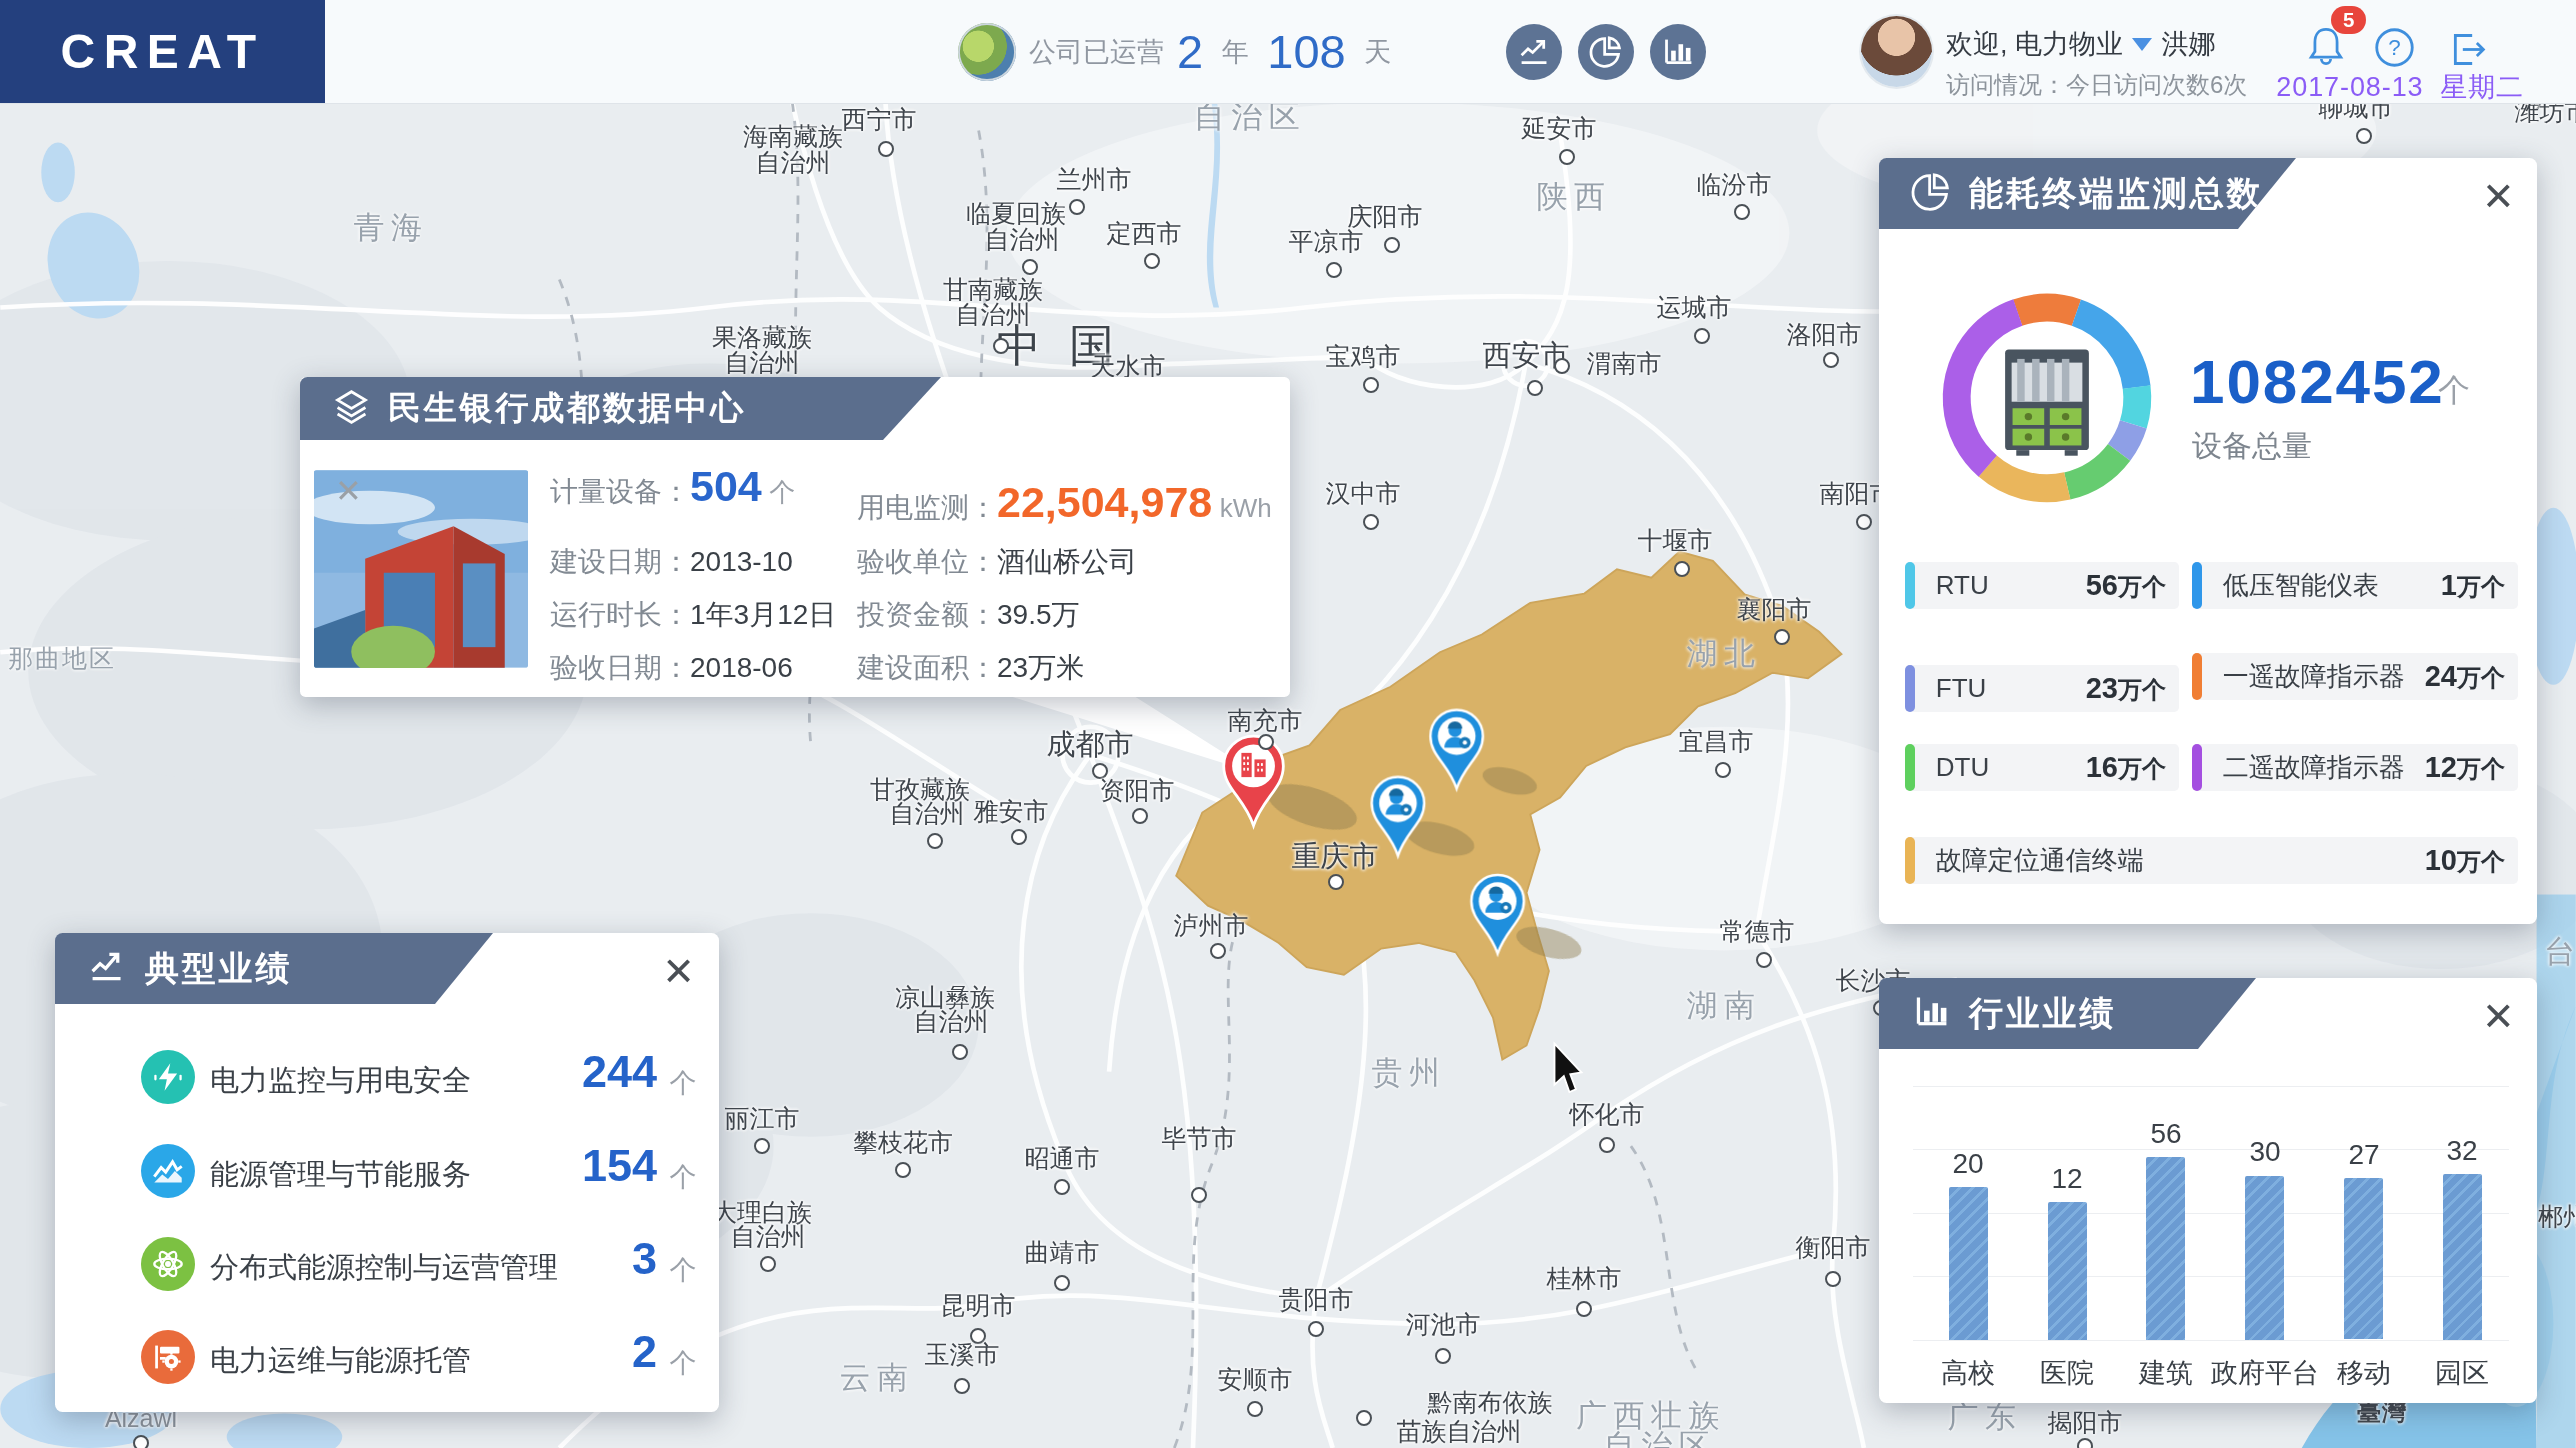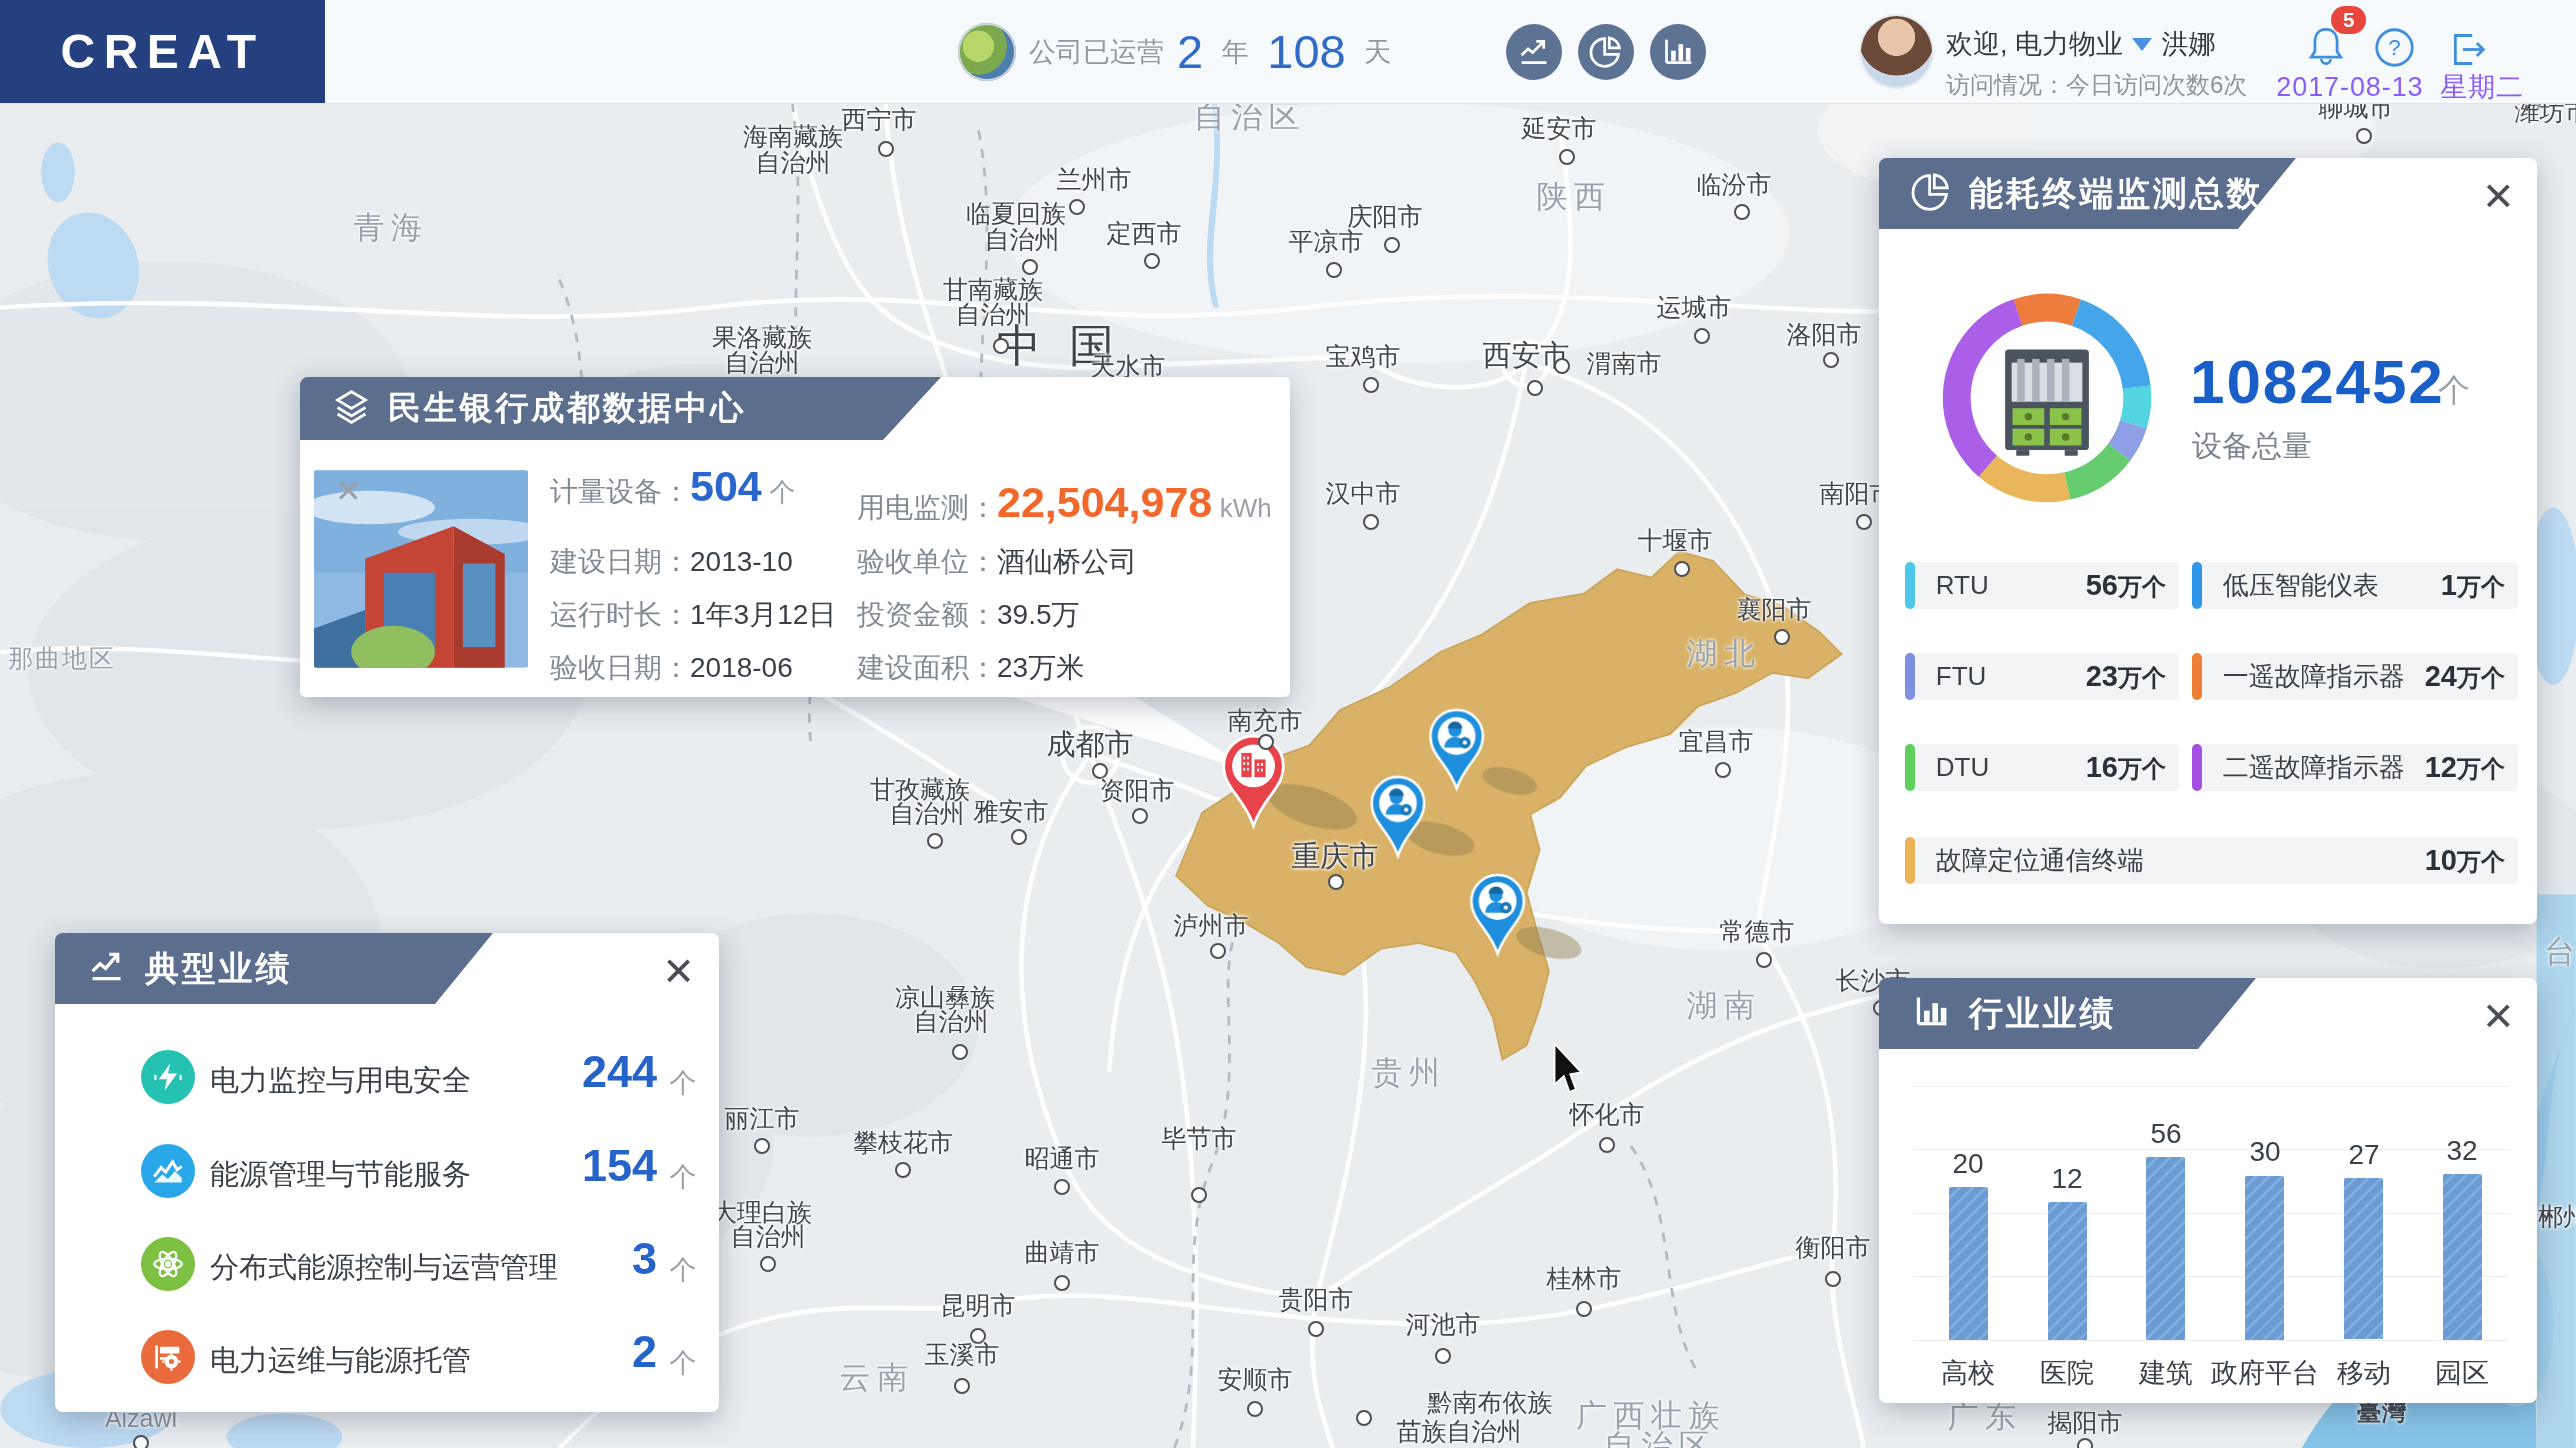--- a/index.html
+++ b/index.html
@@ -477,21 +477,21 @@
     </svg>
     <div class="total-num">1082452</div>
     <div class="total-unit">个</div>
     <div class="total-label">设备总量</div>
     <div id="legend">
         <div class="leg-row" style="left: 26px; top: 404px; width: 274px;">
           <span class="leg-bar" style="background: rgb(79, 199, 232);"></span>
           <span class="leg-label">RTU</span>
           <span class="leg-val">56<span class="u">万个</span></span>
         </div>
-        <div class="leg-row" style="left: 26px; top: 495px; width: 274px;">
+        <div class="leg-row" style="left: 26px; top: 507px; width: 274px;">
           <span class="leg-bar" style="background: rgb(126, 144, 224);"></span>
           <span class="leg-label">FTU</span>
           <span class="leg-val">23<span class="u">万个</span></span>
         </div>
         <div class="leg-row" style="left: 26px; top: 586px; width: 274px;">
           <span class="leg-bar" style="background: rgb(94, 208, 94);"></span>
           <span class="leg-label">DTU</span>
           <span class="leg-val">16<span class="u">万个</span></span>
         </div>
         <div class="leg-row" style="left: 313px; top: 404px; width: 326px;">

